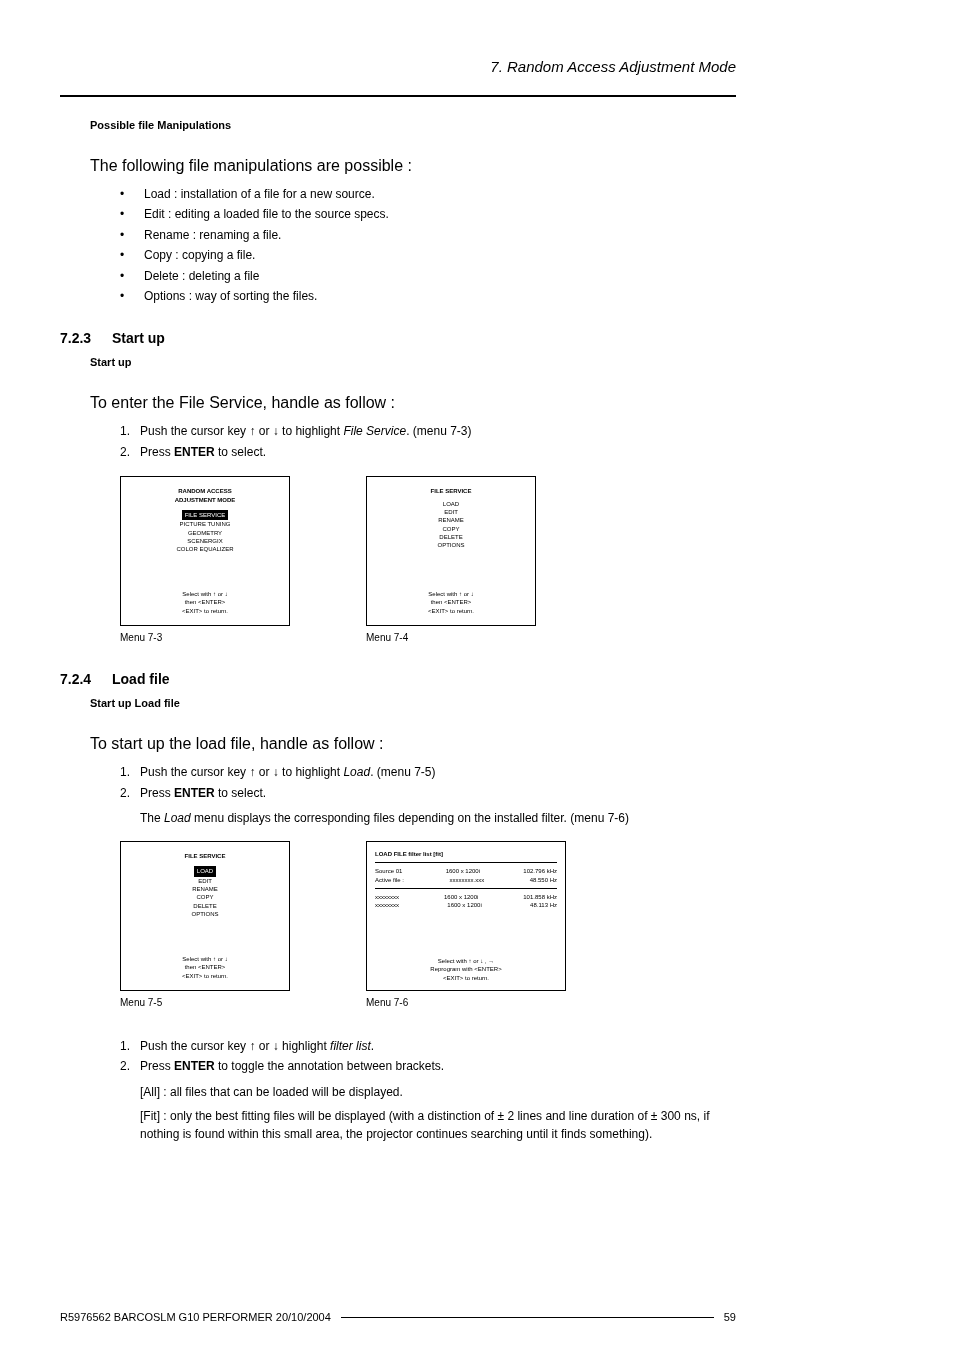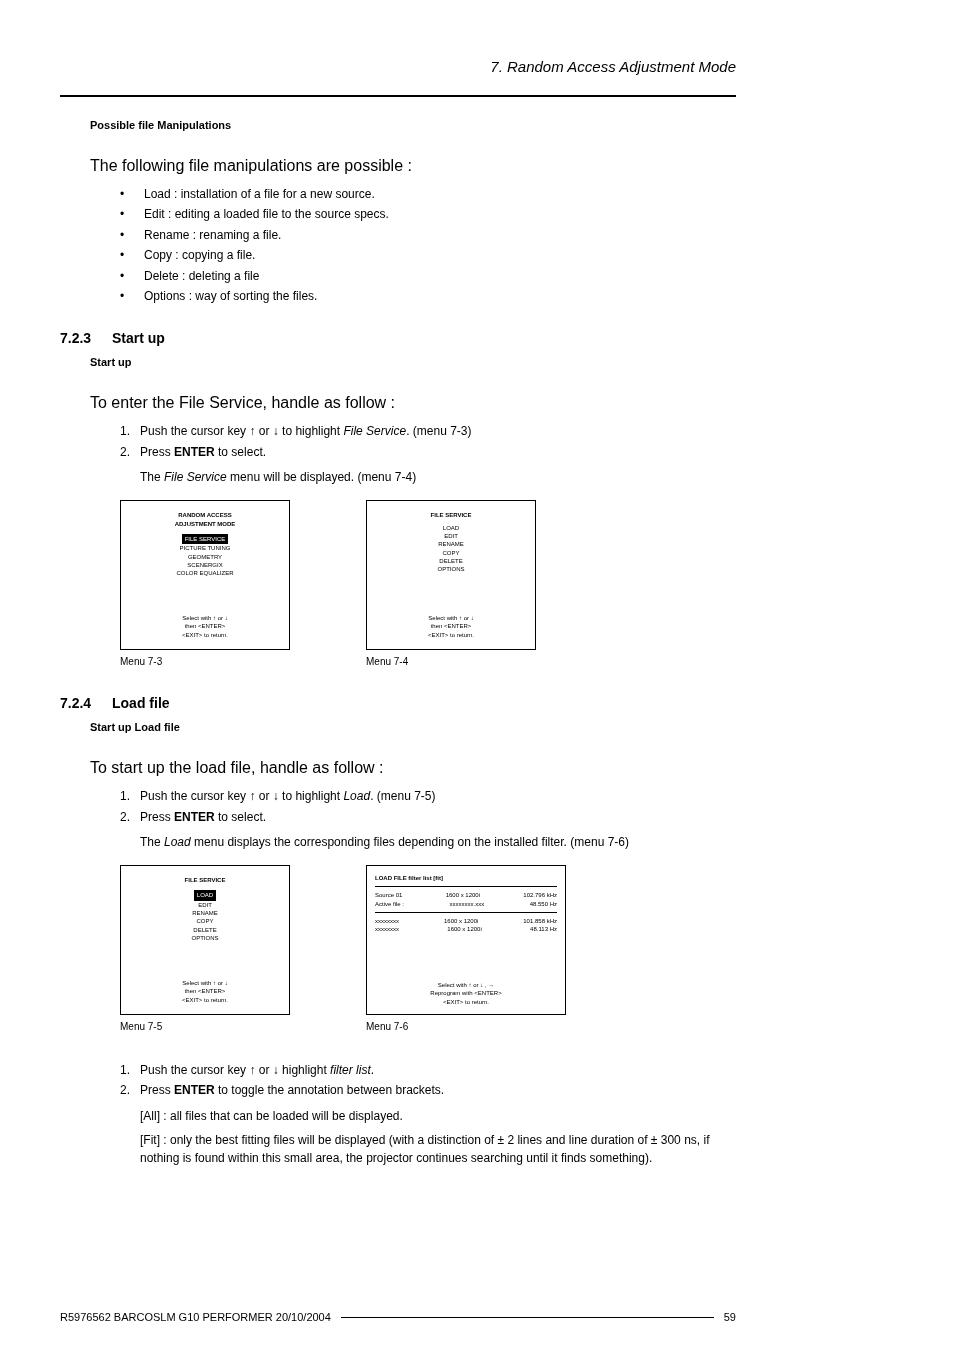--- a/index.html
+++ b/index.html
@@ -84,23 +84,20 @@
   <div class="indent1">
     <div class="h4">Start up</div>
     <div class="body-text">To enter the File Service, handle as follow :</div>
     <div class="ol-item">
       <span class="ol-num">1.</span>
       <span class="ol-body"><span>Push the cursor key ↑ or ↓ to highlight </span><i>File Service</i><span>.  (menu 7-3)</span></span>
     </div>
     <div class="ol-item">
       <span class="ol-num">2.</span>
       <span class="ol-body"><span>Press </span><b>ENTER</b><span> to select.</span></span>
-    </div>
-    <div class="sub">
-      <span>The </span><i>File Service</i><span> menu will be displayed.  (menu 7-4)</span>
     </div>
 
     <div class="menus">
       <div class="menu-box-wrap">
         <div class="menu-box">
           <div class="menu-top">
             <div class="menu-heading" style="white-space:pre-line;">RANDOM ACCESS
 ADJUSTMENT MODE</div>
             <div><span class="menu-sel">FILE SERVICE</span></div>
             <div style="white-space:pre-line;">PICTURE TUNING

